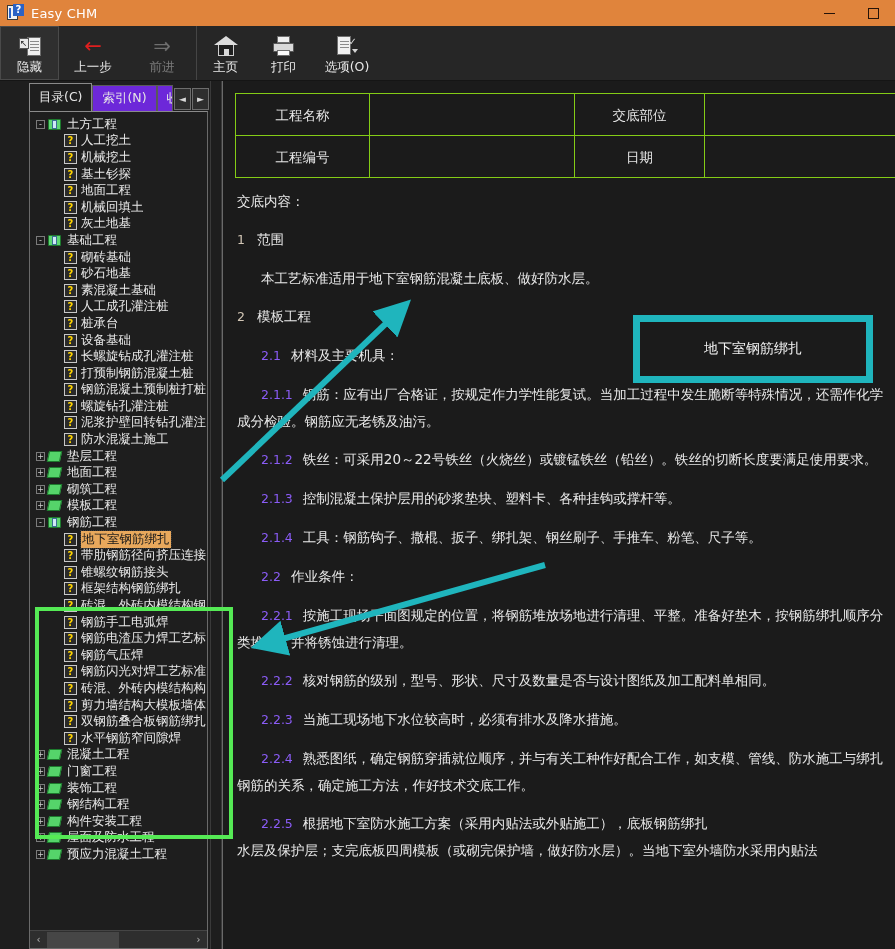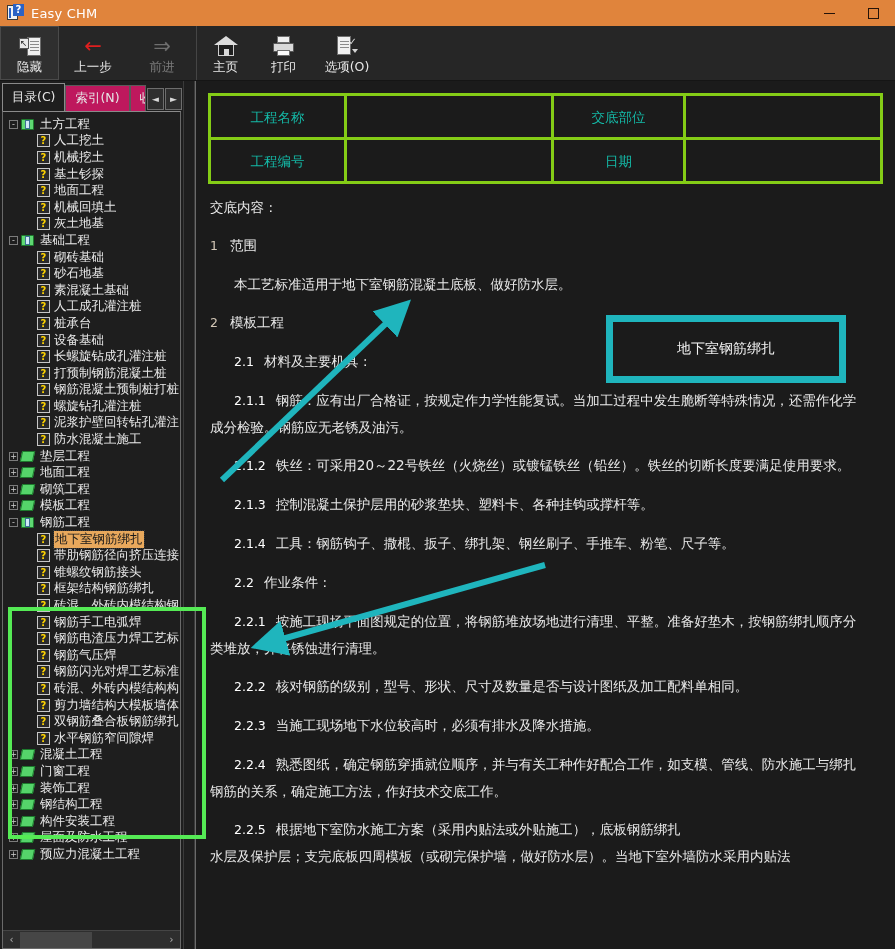--- a/index.html
+++ b/index.html
@@ -233,20 +233,21 @@
     border-right:3px solid transparent;
     border-top:4px solid #d4d4d4;
   }
 
   
   .body-row {
     flex: 1 1 auto;
     display: flex;
     min-height: 0;
     background: #1e1e1e;
+    margin-left: 27px;
   }
   .left-pane {
     width: 183px;
     flex: 0 0 auto;
     display: flex;
     flex-direction: column;
     background: #1e1e1e;
   }
 
   
@@ -260,21 +261,21 @@
   }
   .tab {
     height: 26px;
     padding: 0 9px;
     display: flex;
     align-items: center;
     color: #e6e6e6;
     font-size: 12.5px;
     border: 1px solid #5a5a5a;
     border-bottom: none;
-    background: #be185d;
+    background: #6d28d9;
     box-sizing: border-box;
     white-space: nowrap;
   }
   .tab.selected {
     background: #1e1e1e;
     border-color: #8a8a8a;
     height: 28px;
   }
   .tab.clipped {
     overflow: hidden;
@@ -446,23 +447,23 @@
     line-height: 26px;
     position: relative;
   }
   table.hdr {
     border-collapse: collapse;
     width: 660px;
     margin-bottom: 10px;
     table-layout: fixed;
   }
   table.hdr td {
-    border: 3px solid #84cc16;
+    border: 1px solid #84cc16;
     height: 41px;
-    color: #14b8a6;
+    color: #e5e5e5;
     font-size: 13.5px;
     text-align: center;
     padding: 0;
   }
   td.c1 { width: 133px; }
   td.c2 { width: 204px; }
   td.c3 { width: 129px; }
   td.c4 { width: 194px; }
 
   .jd-label { font-size: 13.5px; margin: 2px 0 4px 2px; }
@@ -482,21 +483,21 @@
     font-size: 14px;
     z-index: 3;
   }
   .sec { margin: 12px 0 0 2px; }
   .sec .num { color: #d3c7b6; margin-right: 12px; font-size: 12.5px; }
   .para {
     margin: 12px 0 0 2px;
     text-indent: 0;
     max-width: 648px;
   }
-  .para .num { color: #ffffff; margin-right: 10px; font-size: 12.5px; }
+  .para .num { color: #8b5cf6; margin-right: 10px; font-size: 12.5px; }
   .ind-first { padding-left: 24px; }
   .hang { text-indent: 24px; }
 
   
   .arrow-svg {
     position: absolute;
     left: 0; top: 0;
     width: 895px; height: 949px;
     pointer-events: none;
     z-index: 4;

